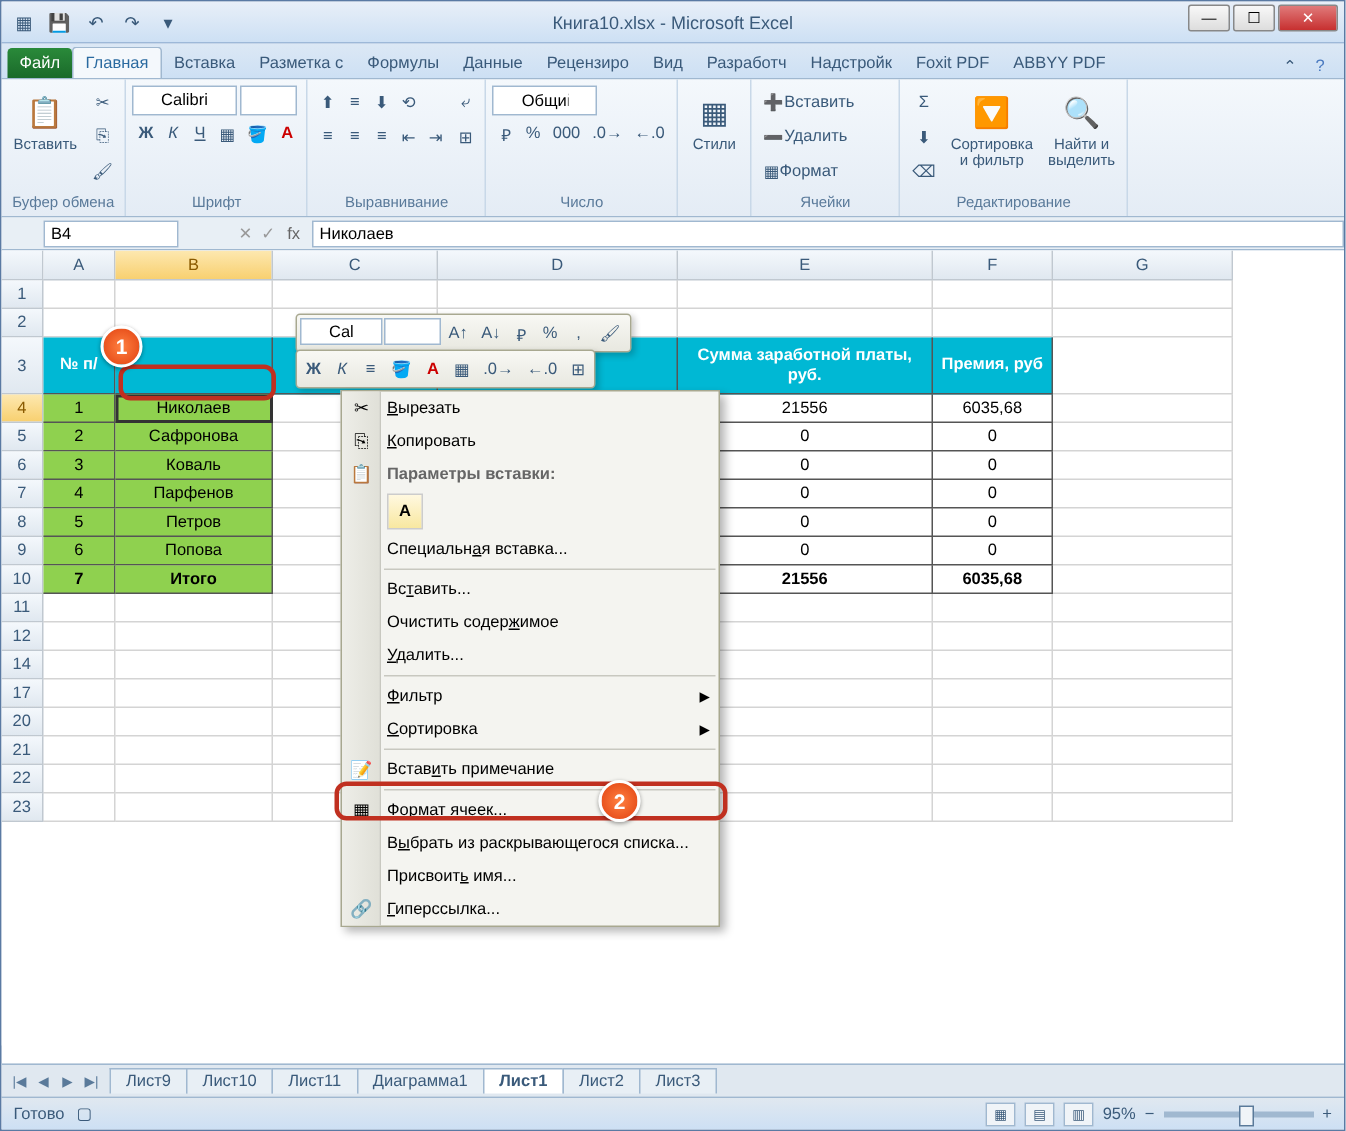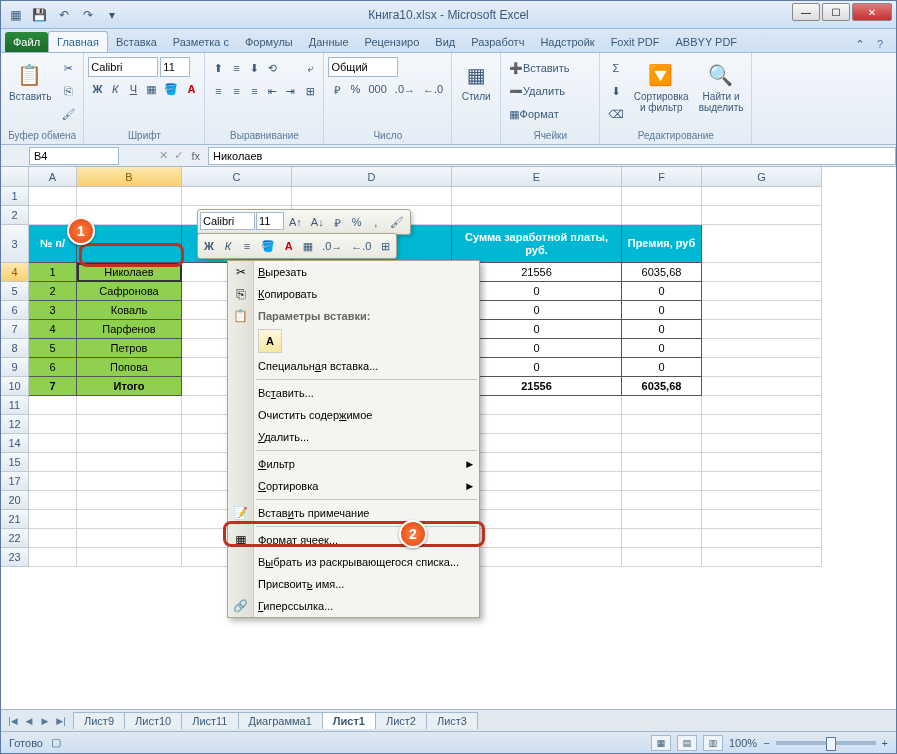--- a/index.html
+++ b/index.html
@@ -24,21 +24,21 @@
 
 
 .ribbon { height: 92px; background: linear-gradient(#f4f8fc,#e4ecf5); border-bottom: 1px solid #a0b8d0; display: flex; font-size: 11px; }
 .rgroup { border-right: 1px solid #c8d8e8; padding: 2px 4px; display: flex; flex-direction: column; justify-content: space-between; }
 .rgroup-label { text-align: center; font-size: 10px; color: #5a7a9a; padding-bottom: 1px; }
 .rgroup-content { flex: 1; display: flex; align-items: flex-start; gap: 2px; padding-top: 2px; }
 .rbig { display: flex; flex-direction: column; align-items: center; padding: 2px 4px; font-size: 10px; color: #3a5a7a; }
 .rbig-icon { width: 32px; height: 32px; display: flex; align-items: center; justify-content: center; font-size: 20px; }
 .rcol { display: flex; flex-direction: column; gap: 1px; }
 .rbtn { height: 22px; min-width: 18px; padding: 0 3px; display: flex; align-items: center; justify-content: center; font-size: 11px; color: #3a5a7a; border: 1px solid transparent; }
-.rsel { height: 20px; border: 1px solid #a0b8d0; background: #fff; font-size: 11px; padding: 0 2px; }
+.rsel { height: 20px; border: 1px solid #a0b8d0; background: #fff; font-size: 11px; padding: 0 18px; }
 
 
 .formulabar { height: 22px; background: #e8eff5; border-bottom: 1px solid #a0b8d0; display: flex; align-items: center; font-size: 11px; }
 .namebox { width: 90px; height: 18px; border: 1px solid #a0b8d0; background: #fff; margin-left: 28px; padding: 0 4px; display: flex; align-items: center; }
 .fxlabel { margin: 0 8px; color: #666; }
 .formulainput { flex: 1; height: 18px; border: 1px solid #a0b8d0; background: #fff; padding: 0 4px; display: flex; align-items: center; }
 
 
 .gridwrap { position: relative; height: 530px; background: #fff; overflow: hidden; }
 .grid { position: absolute; left: 0; top: 0; }
@@ -397,30 +397,20 @@
           <div class="rowhdr">14</div>
           <div class="cell " style="width: 48px;"></div>
           <div class="cell " style="width: 105px;"></div>
           <div class="cell " style="width: 110px;"></div>
           <div class="cell " style="width: 160px;"></div>
           <div class="cell " style="width: 170px;"></div>
           <div class="cell " style="width: 80px;"></div>
           <div class="cell " style="width: 120px;"></div>
         </div>
         <div class="row">
-          <div class="rowhdr">15</div>
-          <div class="cell " style="width: 48px;"></div>
-          <div class="cell " style="width: 105px;"></div>
-          <div class="cell " style="width: 110px;"></div>
-          <div class="cell " style="width: 160px;"></div>
-          <div class="cell " style="width: 170px;"></div>
-          <div class="cell " style="width: 80px;"></div>
-          <div class="cell " style="width: 120px;"></div>
-        </div>
-        <div class="row">
           <div class="rowhdr">17</div>
           <div class="cell " style="width: 48px;"></div>
           <div class="cell " style="width: 105px;"></div>
           <div class="cell " style="width: 110px;"></div>
           <div class="cell " style="width: 160px;"></div>
           <div class="cell " style="width: 170px;"></div>
           <div class="cell " style="width: 80px;"></div>
           <div class="cell " style="width: 120px;"></div>
         </div>
         <div class="row">
@@ -576,18 +566,18 @@
   <div class="sheettab">Лист3</div>
 </div>
 
 <div class="statusbar">
   <span>Готово</span>
   <span style="margin-left:8px">▢</span>
   <div class="right">
     <div class="viewbtn">▦</div>
     <div class="viewbtn">▤</div>
     <div class="viewbtn">▥</div>
-    <span>100%</span>
+    <span>95%</span>
     <span>−</span>
     <div class="zoomslider"></div>
     <span>+</span>
   </div>
 </div>
 
 </body></html>

